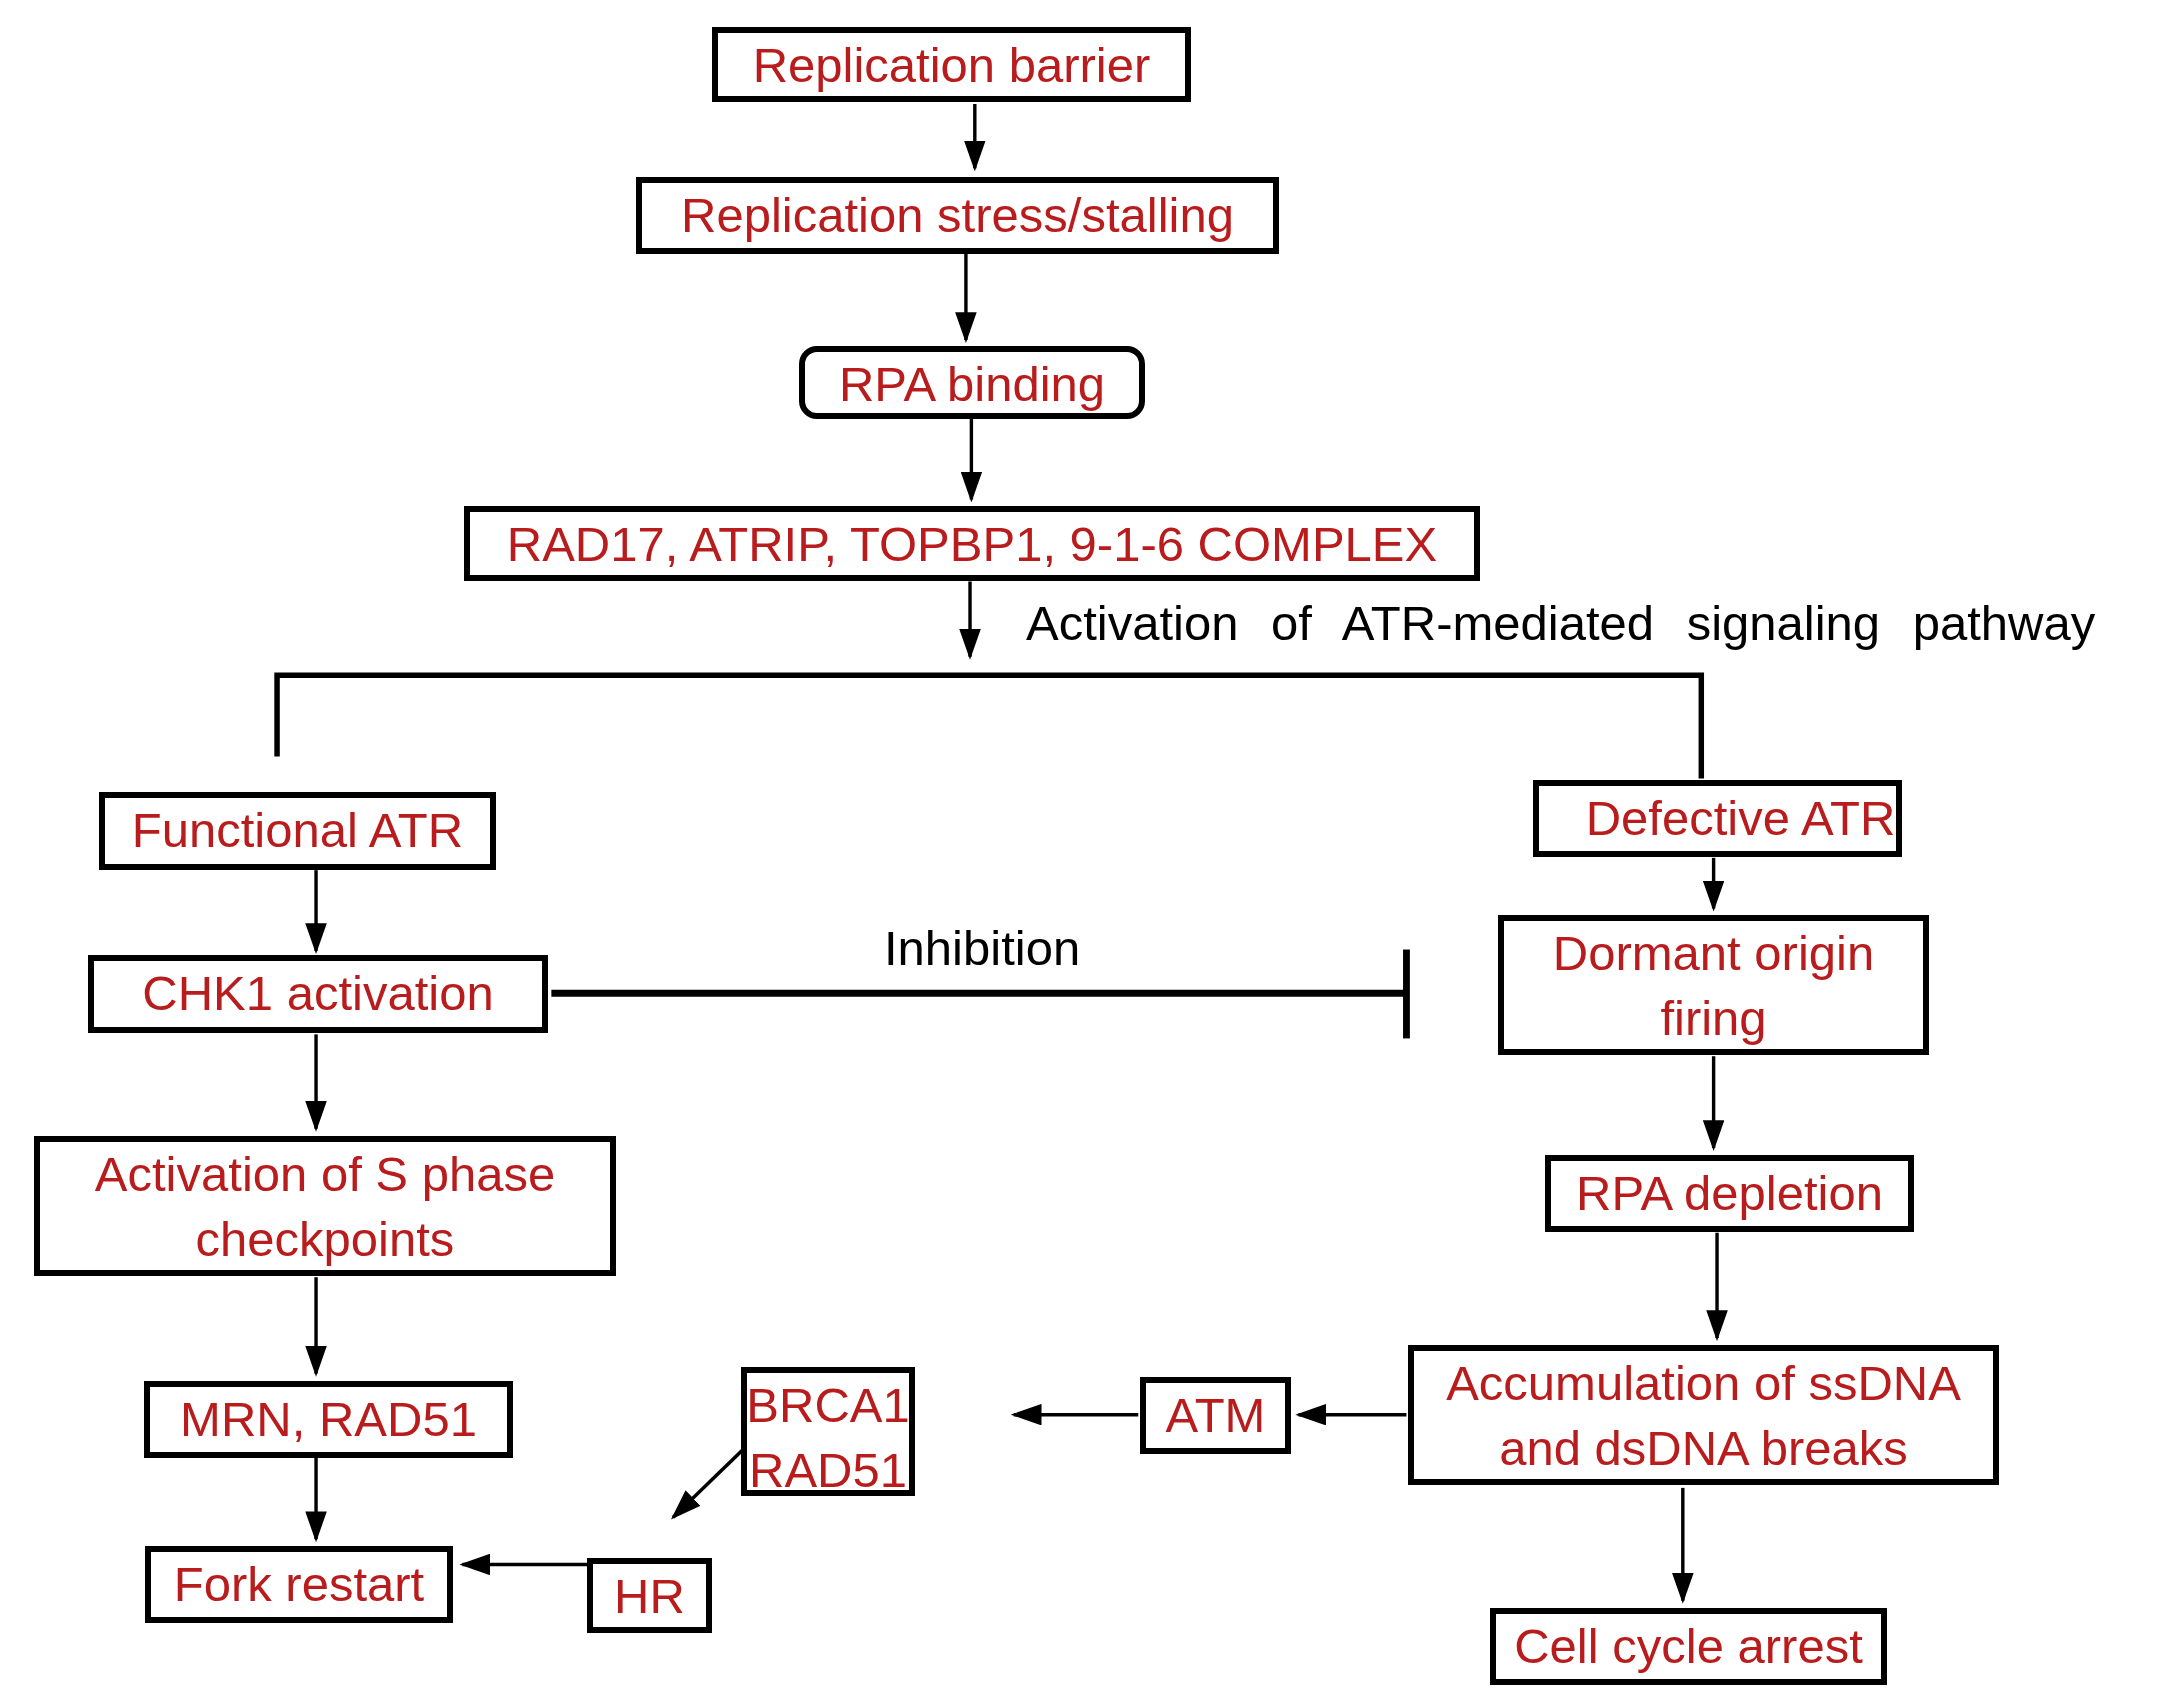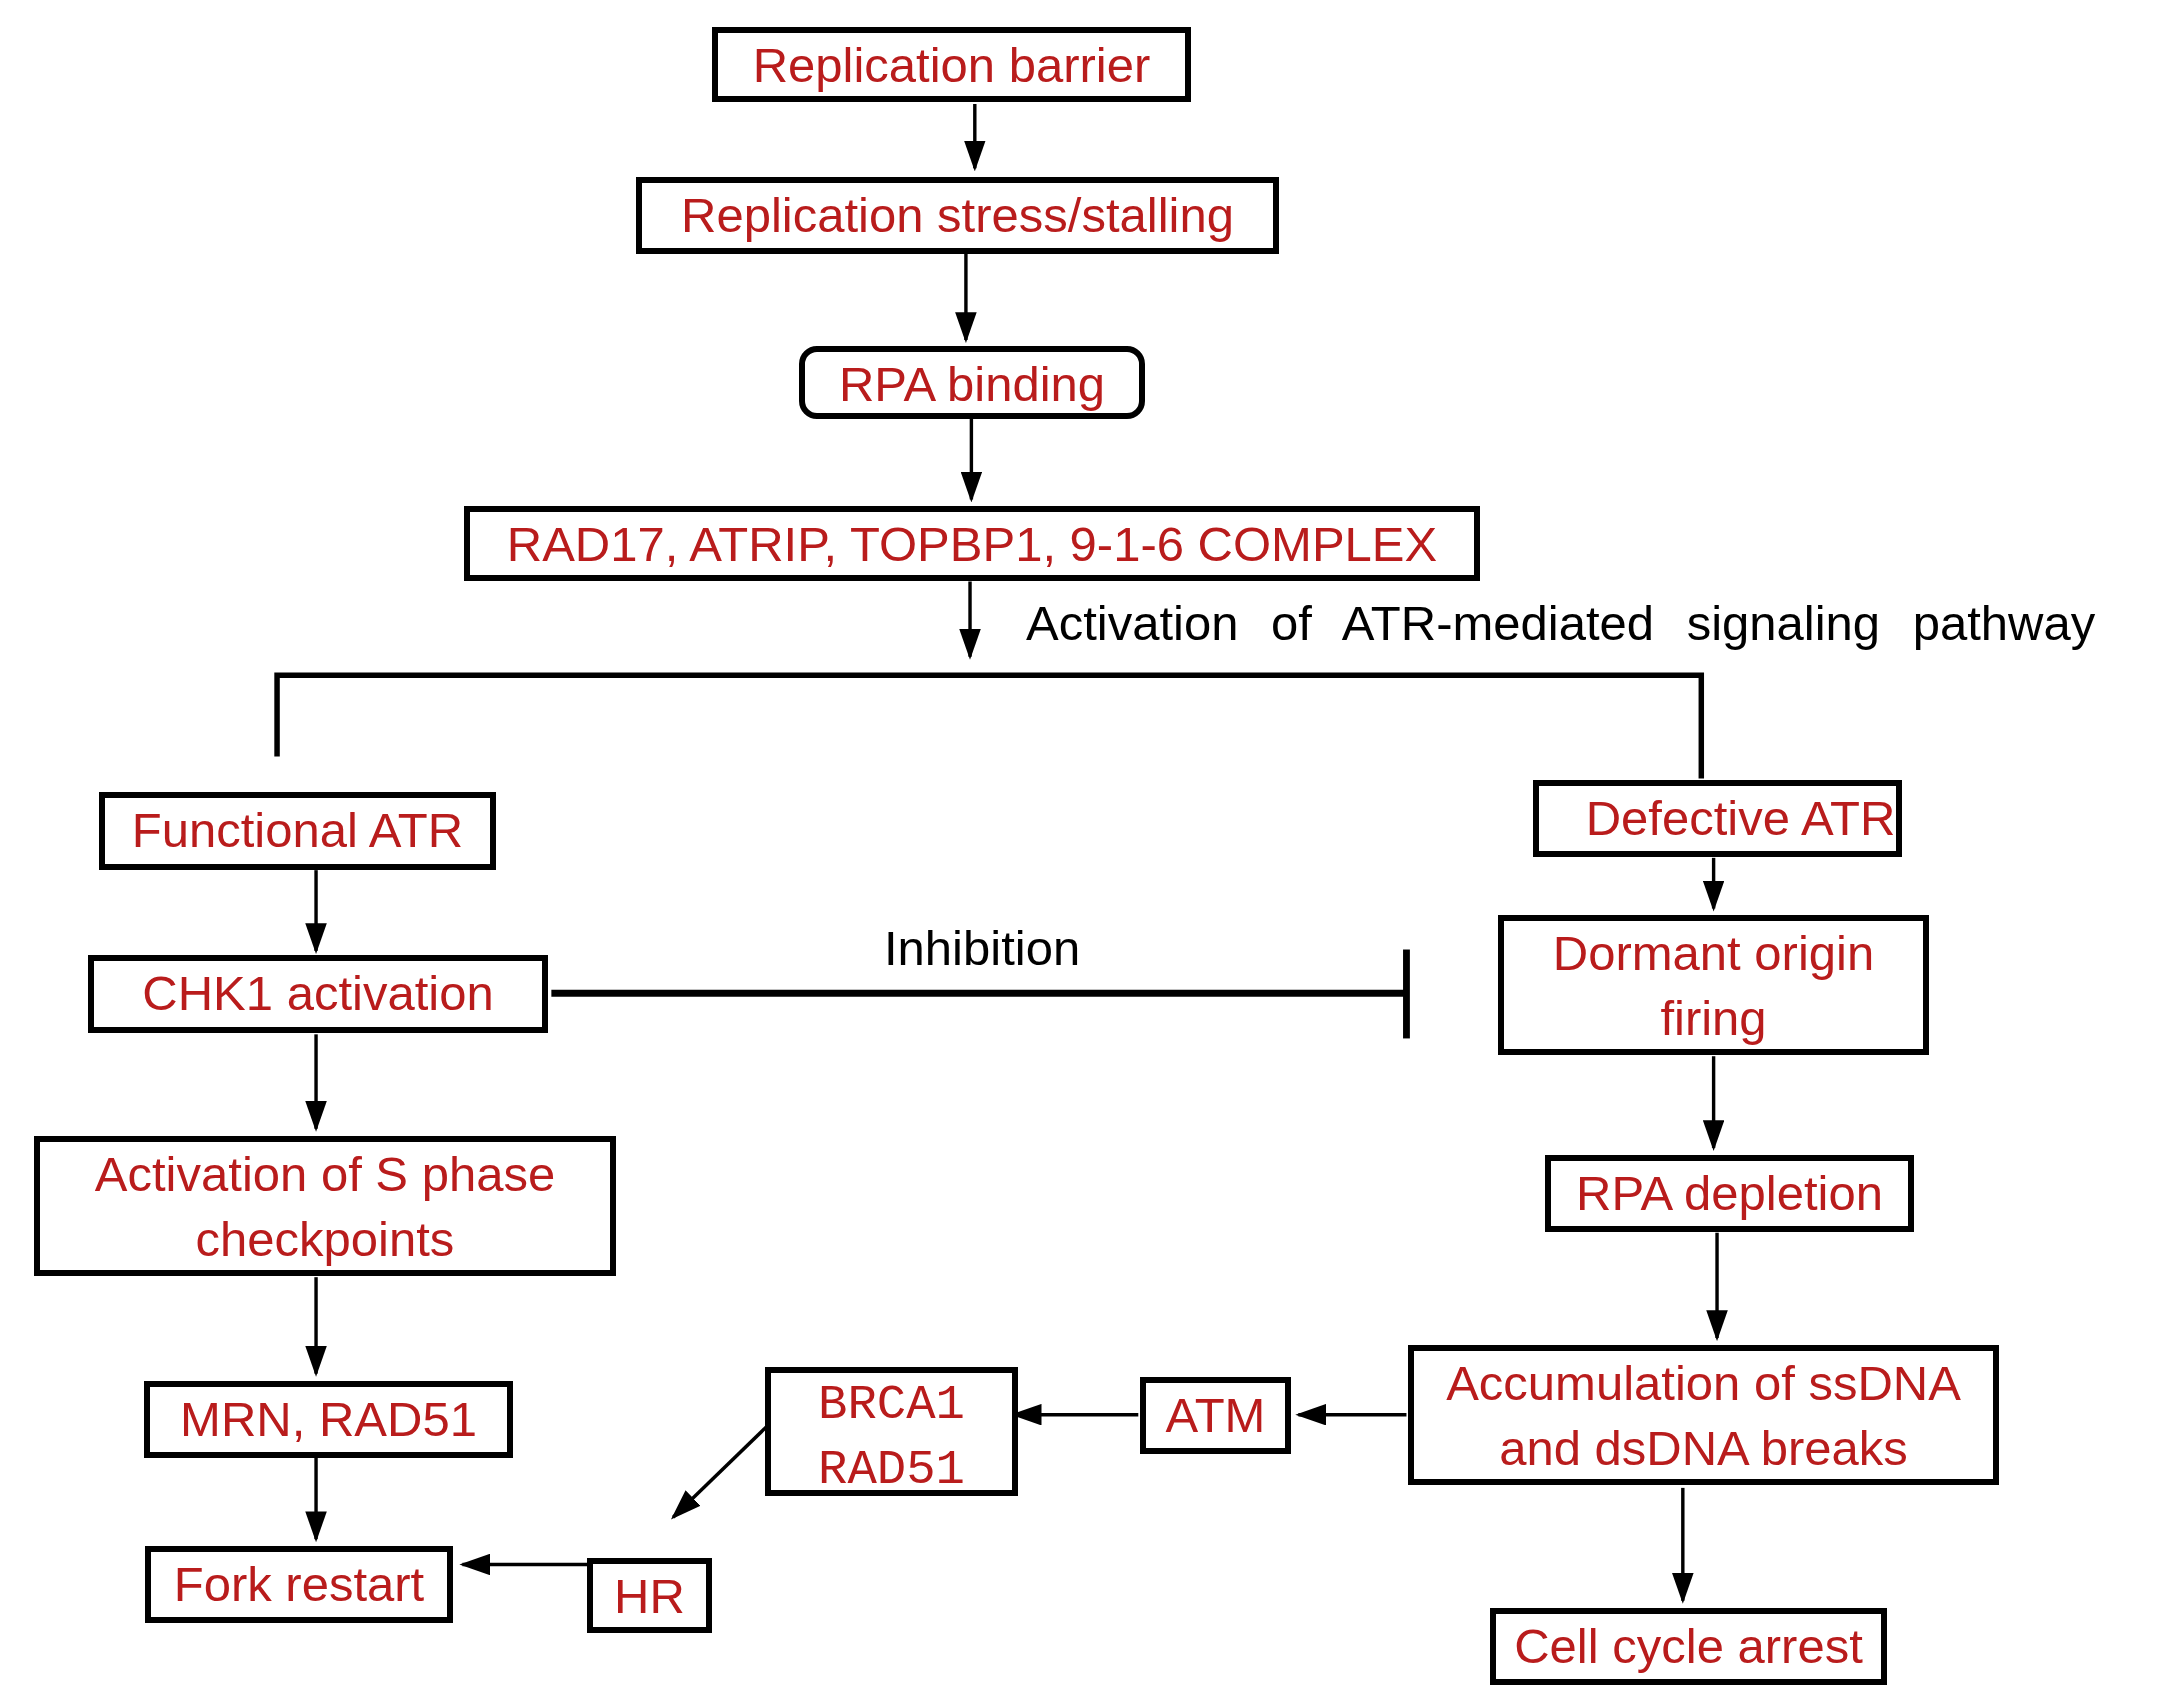--- a/index.html
+++ b/index.html
@@ -106,21 +106,21 @@
   <div class="node" style="left:144px; top:1381px; width:369px; height:77px;">
     <span class="label">MRN, RAD51</span>
   </div>
   <div class="node" style="left:145px; top:1546px; width:308px; height:77px;">
     <span class="label">Fork restart</span>
   </div>
 
   <div class="node" style="left:587px; top:1558px; width:125px; height:75px;">
     <span class="label">HR</span>
   </div>
-  <div class="node" style="left:765px; top:1367px; width:253px; height:129px;font-family:Liberation Mono, monospace;">
+  <div class="node" style="left:741px; top:1367px; width:174px; height:129px;">
     <span class="label">BRCA1
 RAD51</span>
   </div>
   <div class="node" style="left:1140px; top:1377px; width:151px; height:77px;">
     <span class="label">ATM</span>
   </div>
 
   <div class="node" style="left:1533px; top:780px; width:369px; height:77px;padding-left:46px;">
     <span class="label">Defective ATR</span>
   </div>

